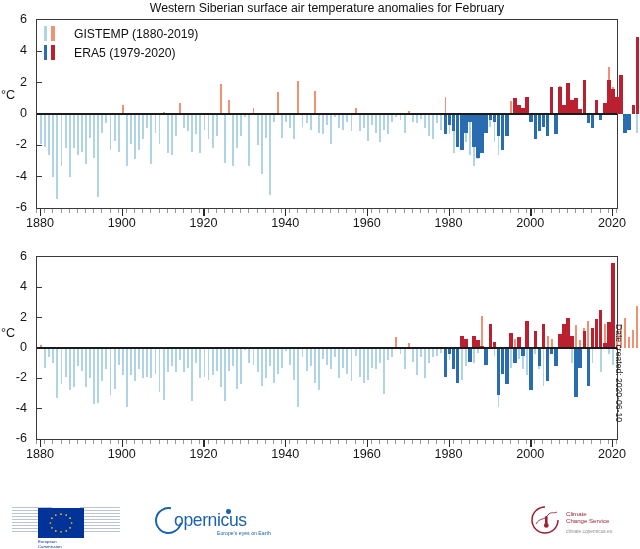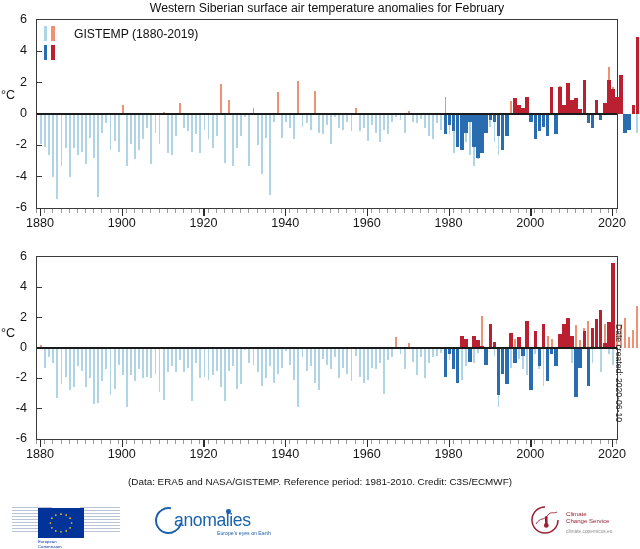--- a/index.html
+++ b/index.html
@@ -407,20 +407,21 @@
           <span class="sw" id="sw-g-cold" style="background: rgb(174, 212, 230);"></span>
           <span class="sw" id="sw-g-warm" style="background: rgb(239, 146, 116);"></span>
         </span>
         <span class="legend-label">GISTEMP (1880-2019)</span>
       </div>
       <div class="legend-row">
         <span class="swatches">
           <span class="sw" id="sw-e-cold" style="background: rgb(42, 108, 176);"></span>
           <span class="sw" id="sw-e-warm" style="background: rgb(187, 32, 49);"></span>
         </span>
+        <span class="legend-label">ERA5 (1979-2020)</span>
       </div>
     </div>
     <div class="xticks" id="xticks-may">
         <div class="xminor" style="left: 0px;"></div>
         <div class="xminor" style="left: 8.16901px;"></div>
         <div class="xminor" style="left: 16.338px;"></div>
         <div class="xminor" style="left: 24.507px;"></div>
         <div class="xminor" style="left: 32.6761px;"></div>
         <div class="xminor" style="left: 40.8451px;"></div>
         <div class="xminor" style="left: 49.0141px;"></div>
@@ -804,21 +805,20 @@
         <div class="xmajor" style="left: 412.535px;"></div>
         <div class="xlabel" style="left: 412.535px;">1980</div>
         <div class="xmajor" style="left: 494.225px;"></div>
         <div class="xlabel" style="left: 494.225px;">2000</div>
         <div class="xmajor" style="left: 575.915px;"></div>
         <div class="xlabel" style="left: 575.915px;">2020</div>
       </div>
   </div>
 
   <div id="date-created">Date created: 2020-06-10</div>
-  <div id="caption">(Data: ERA5 and NASA/GISTEMP.  Reference period: 1981-2010.  Credit: C3S/ECMWF)</div>
 
   <div id="footer">
 
     <div class="logo" id="logo-ec">
       <div class="rays-l"></div>
       <div class="rays-r"></div>
       <div class="flag">
         <svg class="stars" viewBox="0 0 46 30">
           <g fill="#FFCC00">
             <circle cx="23" cy="6.2" r="0.85"></circle>
@@ -837,21 +837,21 @@
         </svg>
       </div>
       <div class="ec-text">
         <span>European</span><br>
         <span>Commission</span>
       </div>
     </div>
 
     <div class="logo" id="logo-copernicus">
       <div class="cop-c"></div>
-      <div class="cop-word">anomalies</div>
+      <div class="cop-word">opernicus</div>
       <div class="cop-dot"></div>
       <div class="cop-tag">Europe's eyes on Earth</div>
     </div>
 
 
     <div class="logo" id="logo-c3s">
       <svg class="c3s-ring" viewBox="0 0 32 30">
         <path d="M28 15 A13 13 0 1 1 15 2" fill="none" stroke="#9b2033" stroke-width="1.5"></path>
         <path d="M6 19 C10 12 14 16 18 10 C21 6 24 9 27 7" fill="none" stroke="#9b2033" stroke-width="0.9"></path>
         <rect x="15" y="11" width="2.6" height="8" rx="1.3" fill="#9b2033"></rect>

